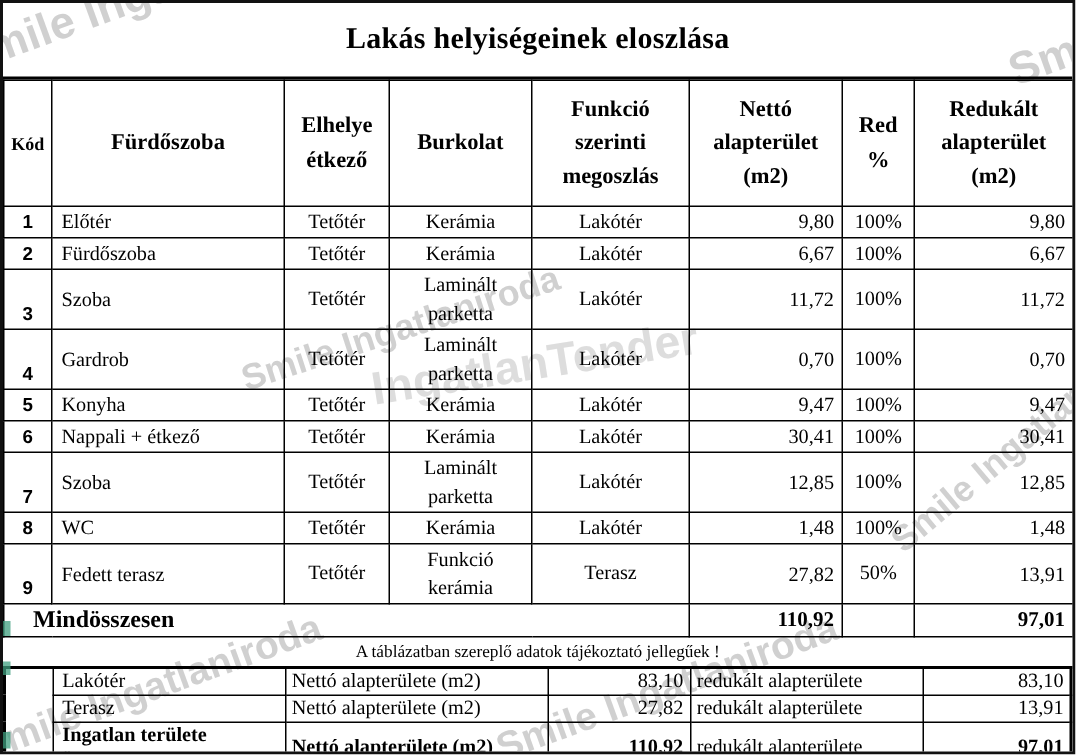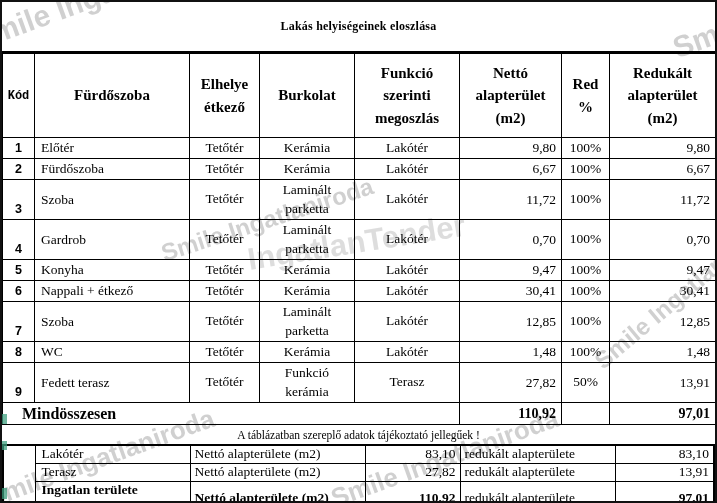--- a/index.html
+++ b/index.html
@@ -22,28 +22,28 @@
   .wm6{left:-14px; top:482px; font-size:26px; transform:rotate(-20deg);}
   .wm7{left:330px; top:482px; font-size:26px; transform:rotate(-20deg);}
   .mark{position:absolute; left:0; width:5px; z-index:2; opacity:.75;}
   .mark1{top:412px; height:10px;}
   .mark2{top:439px; height:9px;}
   .mark3{top:486px; height:11px;}
   
   .title-box{
     position:relative; z-index:1; height:49px; border-bottom:2px solid #000;
     display:flex; align-items:center; justify-content:center;
-    font-size:12px; font-weight:bold; letter-spacing:.2px;
+    font-size:20px; font-weight:bold; letter-spacing:.2px;
   }
   
   table{border-collapse:collapse; table-layout:fixed; width:713px;
         position:relative; z-index:1; background:transparent;}
   .main th,.main td{border:1px solid #000; overflow:hidden; padding:0 4px;}
   .main th{font-size:15px; font-weight:bold; text-align:center; line-height:1.5;}
-  .main th.kod-h{font-family:Liberation Mono, monospace; font-size:12px;}
+  .main th.kod-h{font-family:Liberation Serif, serif; font-size:12px;}
   .main thead tr{height:84px;}
   .main td{font-size:13.5px; vertical-align:middle;}
   tr.r-single{height:21px;}
   tr.r-tall{height:40px;}
   td.kod{font-family:"Liberation Sans", sans-serif; font-weight:bold; font-size:12.5px;
          text-align:center; vertical-align:bottom; padding-bottom:3px;}
   td.nev{text-align:left; padding-left:6px;}
   td.center{text-align:center; line-height:1.35;margin-top:11px;}
   td.num{text-align:right; padding-right:5px;}
   tr.total-row{height:22px;}

